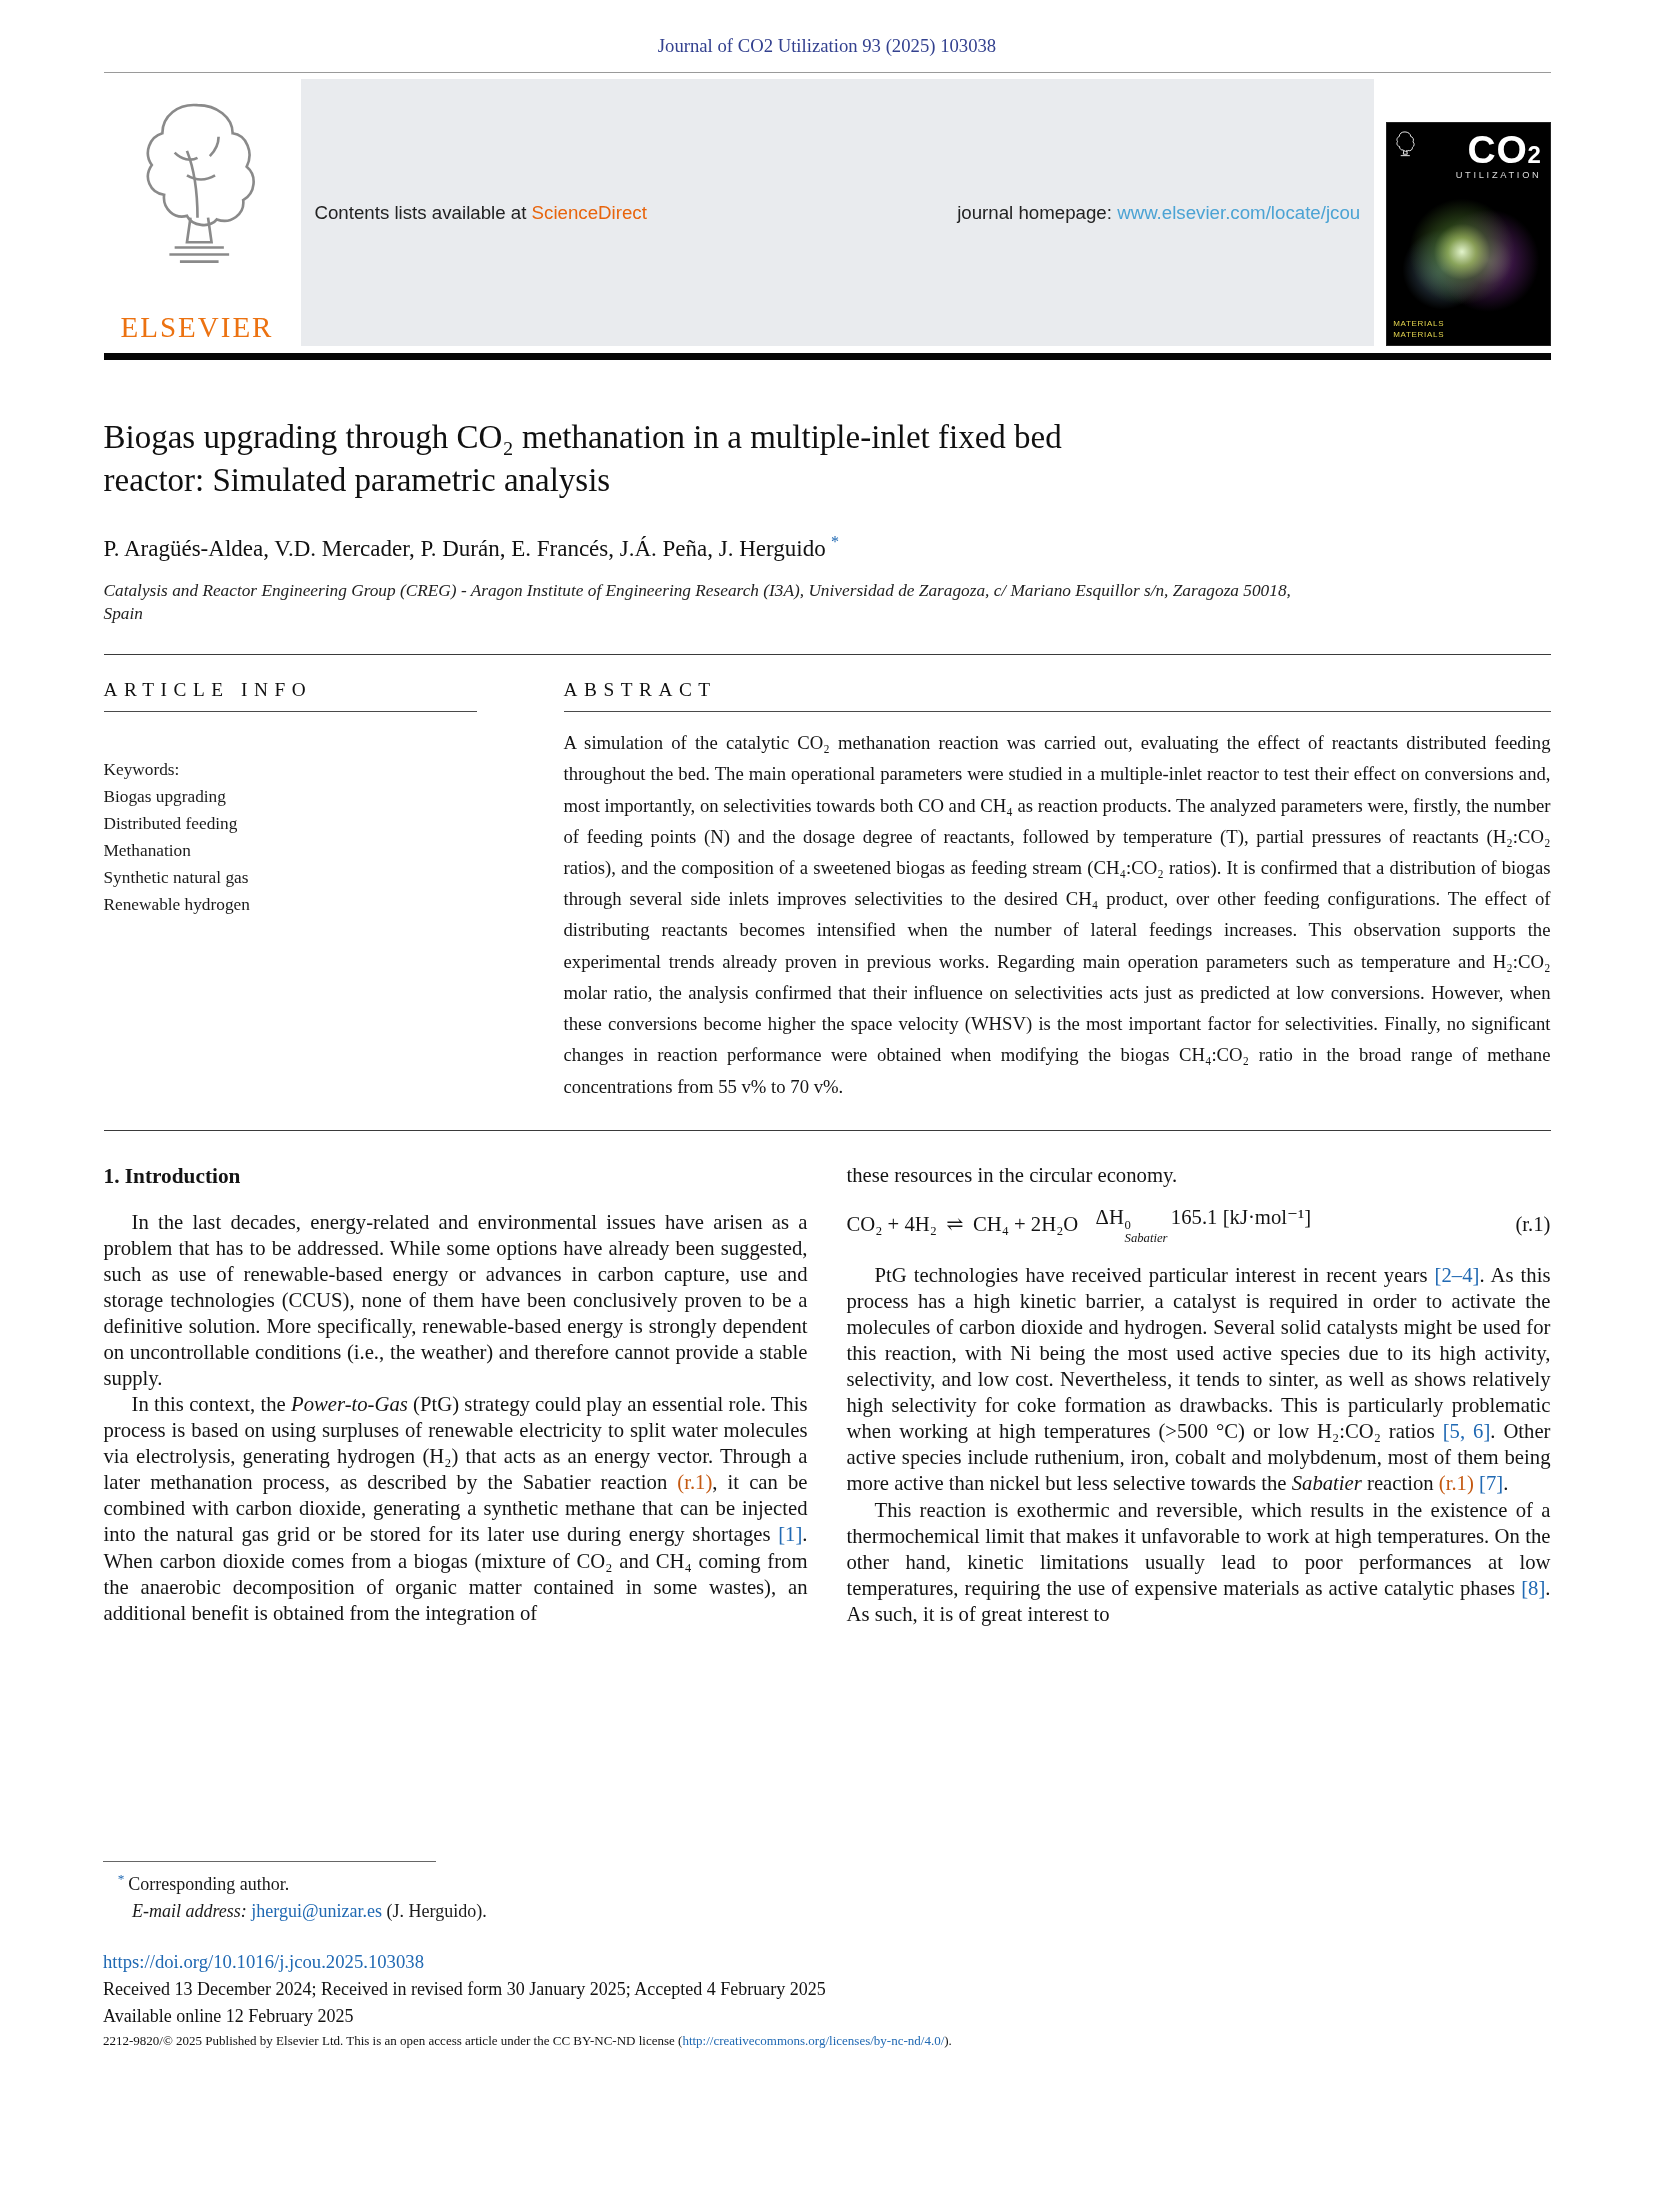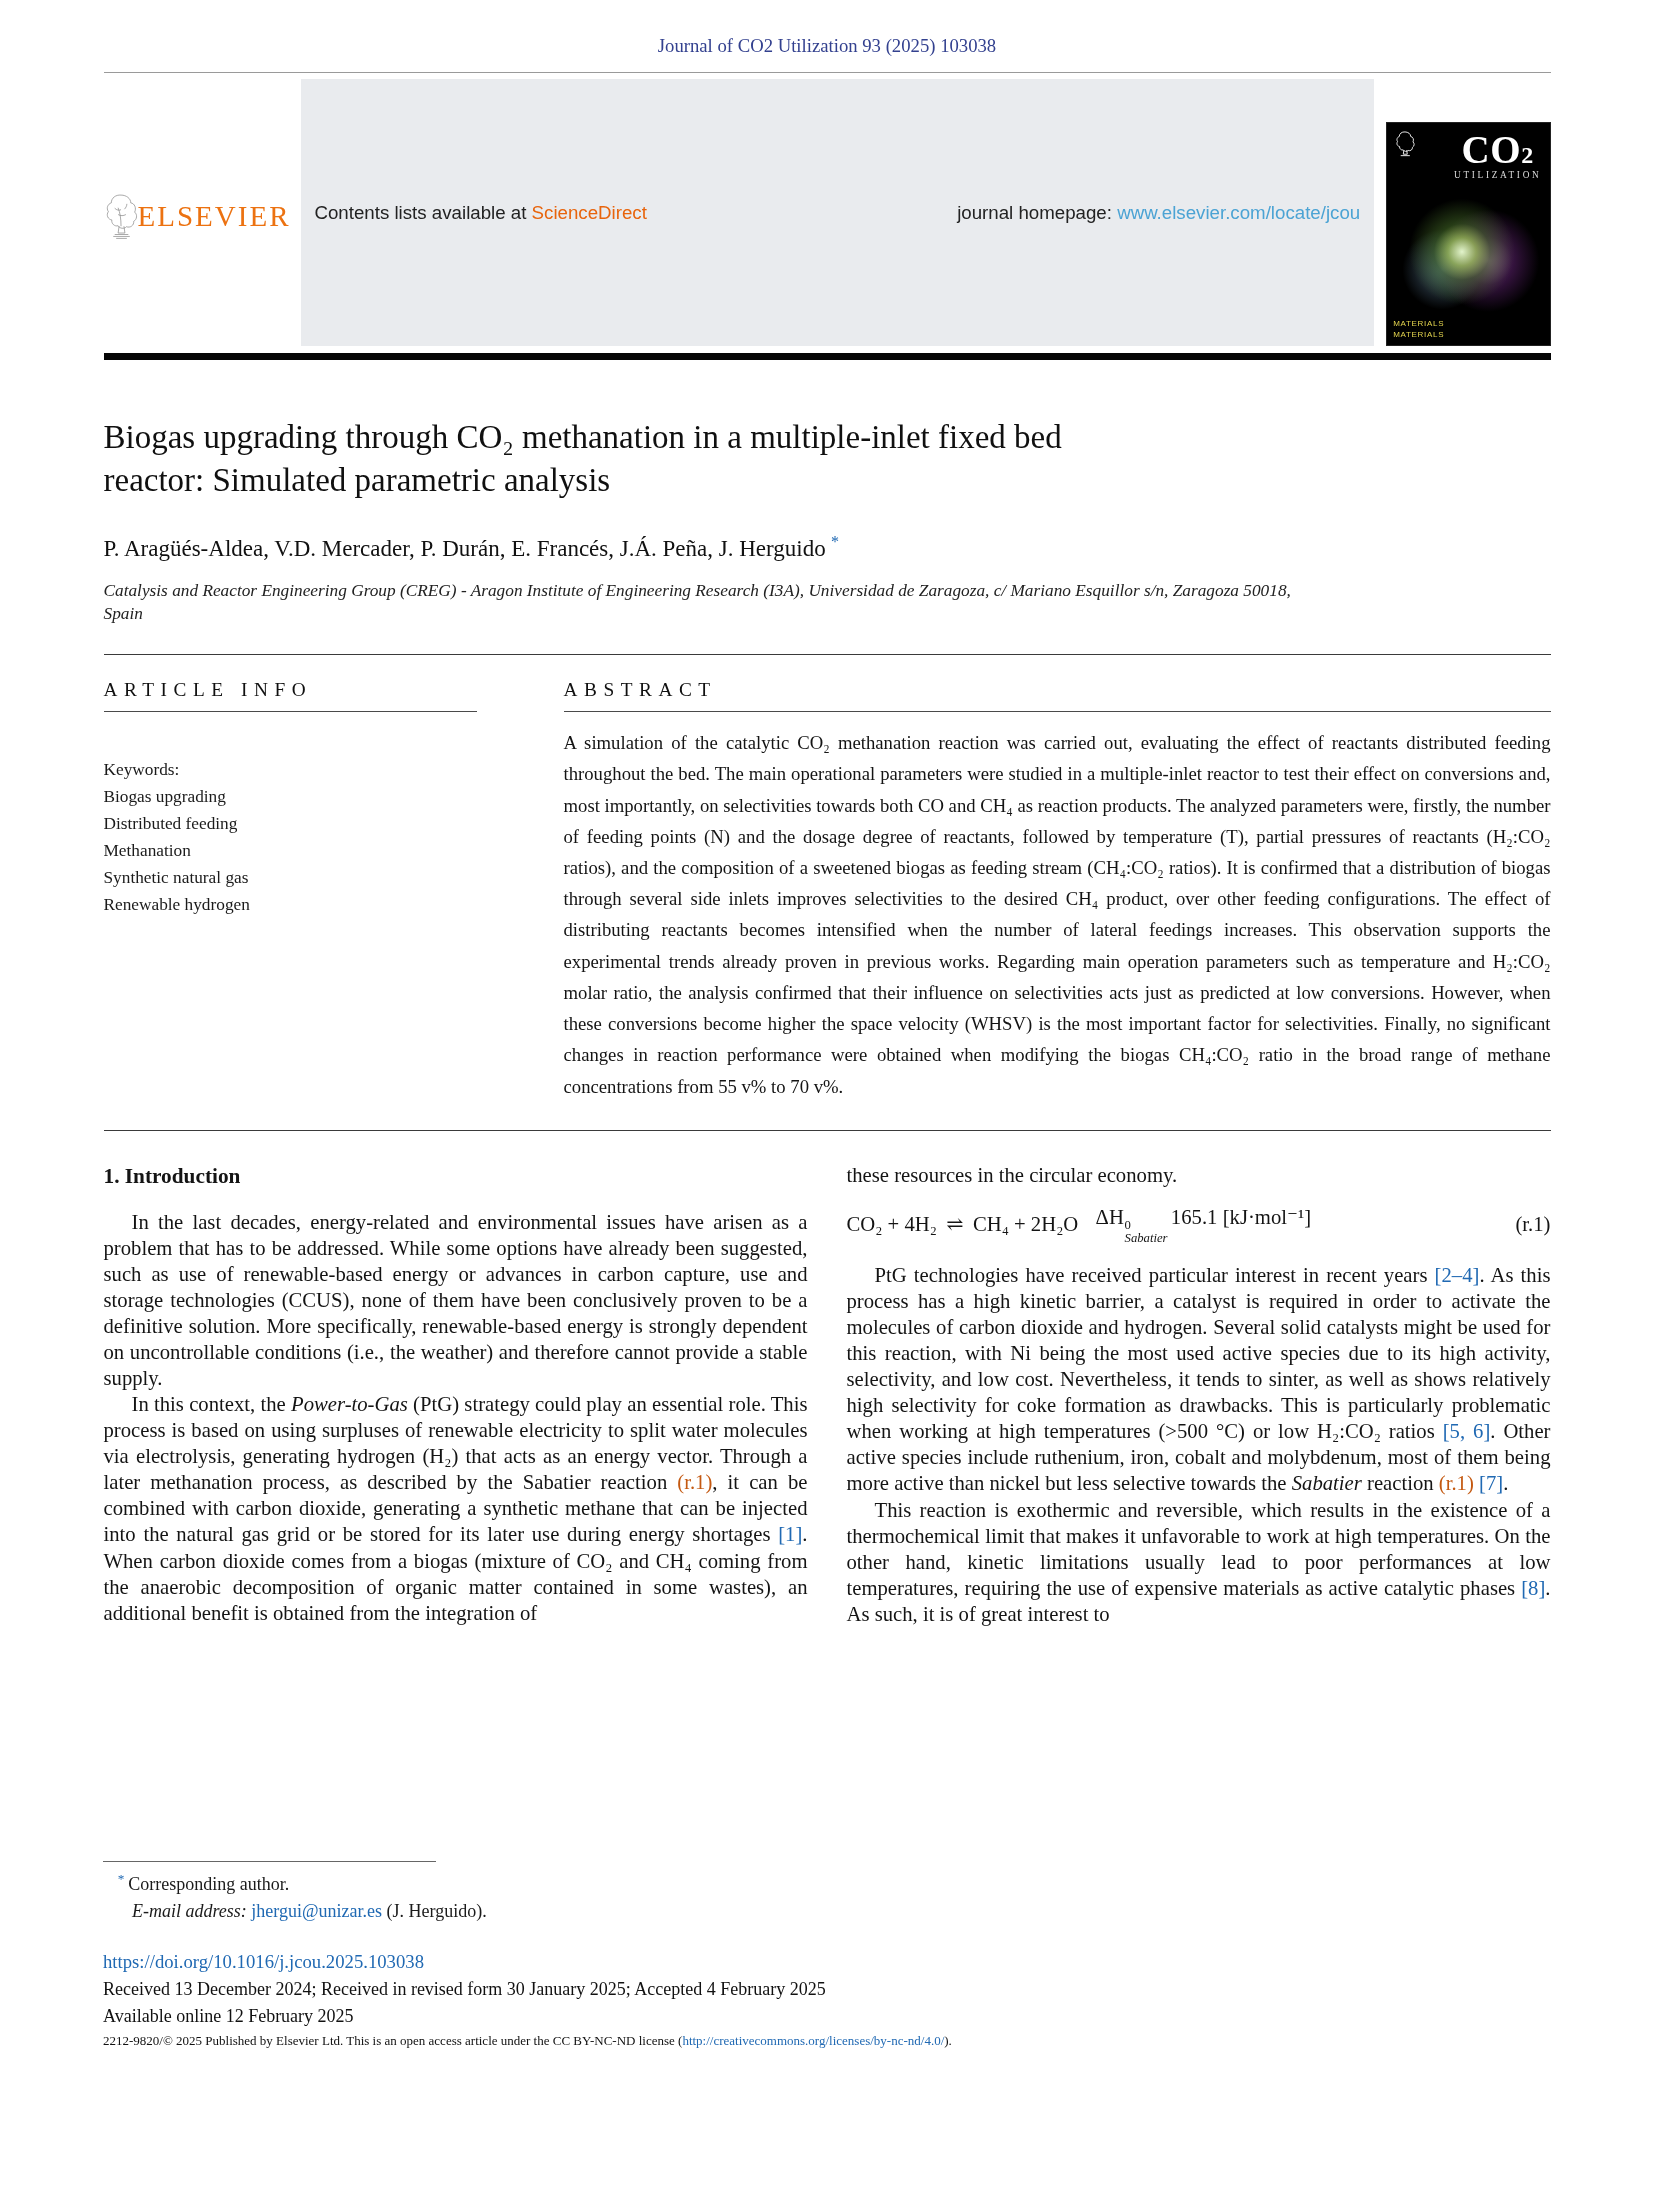--- a/index.html
+++ b/index.html
@@ -6,42 +6,42 @@
   html, body { margin: 0; padding: 0; }
   body { width: 1654px; background: #ffffff; }
   .page { position: relative; width: 1654px; height: 2205px; overflow: hidden;
           background: #fff; font-family: "Liberation Serif", "DejaVu Serif", serif; color: #1b1b1b; }
   .content { width: 1447px; margin: 0 auto; }
 
   .journal-ref { padding-top: 35px; text-align: center; font-size: 18.7px; color: #33418f; }
   .rule-thin { border-top: 1.3px solid #9a9a9a; margin-top: 14.7px; }
 
   .header-band { display: flex; margin-top: 6.7px; height: 267px; }
-  .logo-col { width: 187px; display: flex; flex-direction: row; align-items: center;
+  .logo-col { width: 187px; display: flex; flex-direction: column; align-items: center;
               justify-content: space-between; padding: 9.3px 0 2.7px; }
   .tree-svg { width: 123px; height: 187px; }
   .wordmark { font-size: 29px; color: #ec7211; letter-spacing: 2px; }
 
   .mast-box { flex: 1; background: #e9ebee; margin-left: 10.7px; display: flex; 
               align-items: center; justify-content: space-between; padding: 21.3px 13.3px; }
   .mast-line1, .mast-line3 { font-family: "Liberation Sans", "DejaVu Sans", sans-serif; font-size: 18.7px; color: #222; }
   .sd-link { color: #e8640c; }
   .hp-link { color: #4ba3d4; }
   .mast-title { font-size: 37px; color: #1a1a1a; }
 
   .cover { width: 165px; height: 224px; align-self: flex-end; margin-left: 12px; background: #000;
            position: relative; overflow: hidden; border: 0.7px solid #222; }
   .cover-art { position: absolute; inset: 0; background:
       radial-gradient(circle at 46% 58%, rgba(235,255,210,0.95) 0%, rgba(160,200,90,0.75) 9%, rgba(70,110,40,0.55) 18%, rgba(0,0,0,0) 34%),
       radial-gradient(circle at 62% 62%, rgba(190,120,200,0.70) 0%, rgba(110,40,130,0.50) 14%, rgba(0,0,0,0) 30%),
       radial-gradient(circle at 34% 66%, rgba(140,190,230,0.50) 0%, rgba(0,0,0,0) 22%),
       #000; }
   .cover-top { position: relative; display: flex; justify-content: space-between; padding: 6.7px 8px 0; }
   .cover-tree { width: 20px; height: 29px; opacity: .9; }
-  .cover-brand { text-align: center; color: #fff; font-family: Liberation Serif, serif; }
+  .cover-brand { text-align: right; color: #fff; font-family: Liberation Sans, sans-serif; }
   .cover-co { font-size: 39px; font-weight: bold; line-height: 1; letter-spacing: 0.7px; }
   .cover-sub { font-size: 24px; }
   .cover-cap { font-size: 9.3px; letter-spacing: 2.7px; margin-top: 1.3px; color: #ddd; }
   .cover-tags { position: absolute; left: 6.7px; bottom: 5.3px; color: #e3d44e;
                 font-family: "Liberation Sans", "DejaVu Sans", sans-serif; font-size: 8px; letter-spacing: 0.7px; line-height: 1.4; }
 
   .bar-thick { height: 7.3px; background: #050505; margin-top: 6.7px; }
 
   .title { margin: 56px 0 0; font-weight: normal; font-size: 33px; line-height: 1.3; color: #101010; }
   .title .tl { display: block; }

